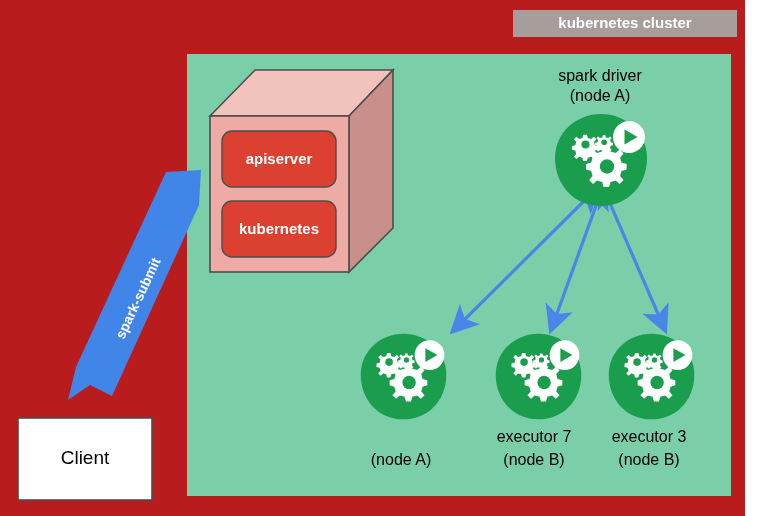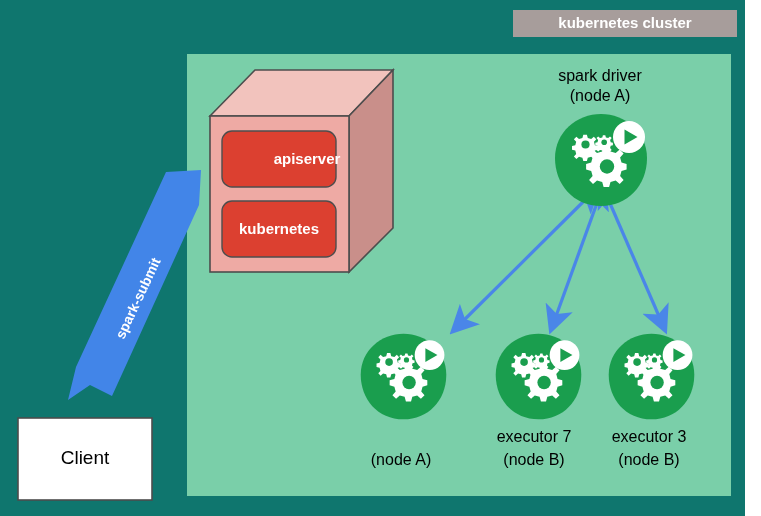--- a/index.html
+++ b/index.html
@@ -10,21 +10,21 @@
   body {
     font-family: "Liberation Sans", sans-serif;
     width: 761px;
     height: 516px;
     overflow: hidden;
   }
   #canvas {
     position: relative;
     width: 745px;
     height: 516px;
-    background: #0f766e;
+    background: #b91c1c;
   }
   #diagram-svg {
     position: absolute;
     left: 0;
     top: 0;
   }
   .txt {
     position: absolute;
     white-space: pre;
     line-height: 1.18;
@@ -126,21 +126,21 @@
     <g transform="translate(605,330) scale(0.93)">
       <use href="#spark-node"></use>
     </g>
 
   </svg>
 
   <div class="txt" style="left:513px; top:14px; width:224px; text-align:center;
               font-size:15px; font-weight:bold; color:#ffffff;">kubernetes cluster</div>
 
   <div class="txt" style="left:222px; top:150px; width:114px; text-align:center;
-              font-size:15px; font-weight:bold; color:#ffffff;padding-left:28px;">apiserver</div>
+              font-size:15px; font-weight:bold; color:#ffffff;">apiserver</div>
 
   <div class="txt" style="left:222px; top:220px; width:114px; text-align:center;
               font-size:15px; font-weight:bold; color:#ffffff;">kubernetes</div>
 
   <div class="txt" style="left:78px; top:290px; width:120px; text-align:center;
               font-size:14px; font-weight:bold; color:#ffffff;
               transform: rotate(-65deg); transform-origin: center center;">spark-submit</div>
 
   <div class="txt" style="left:525px; top:67px; width:150px; text-align:center;
               font-size:16px; color:#000000;">spark driver</div>

